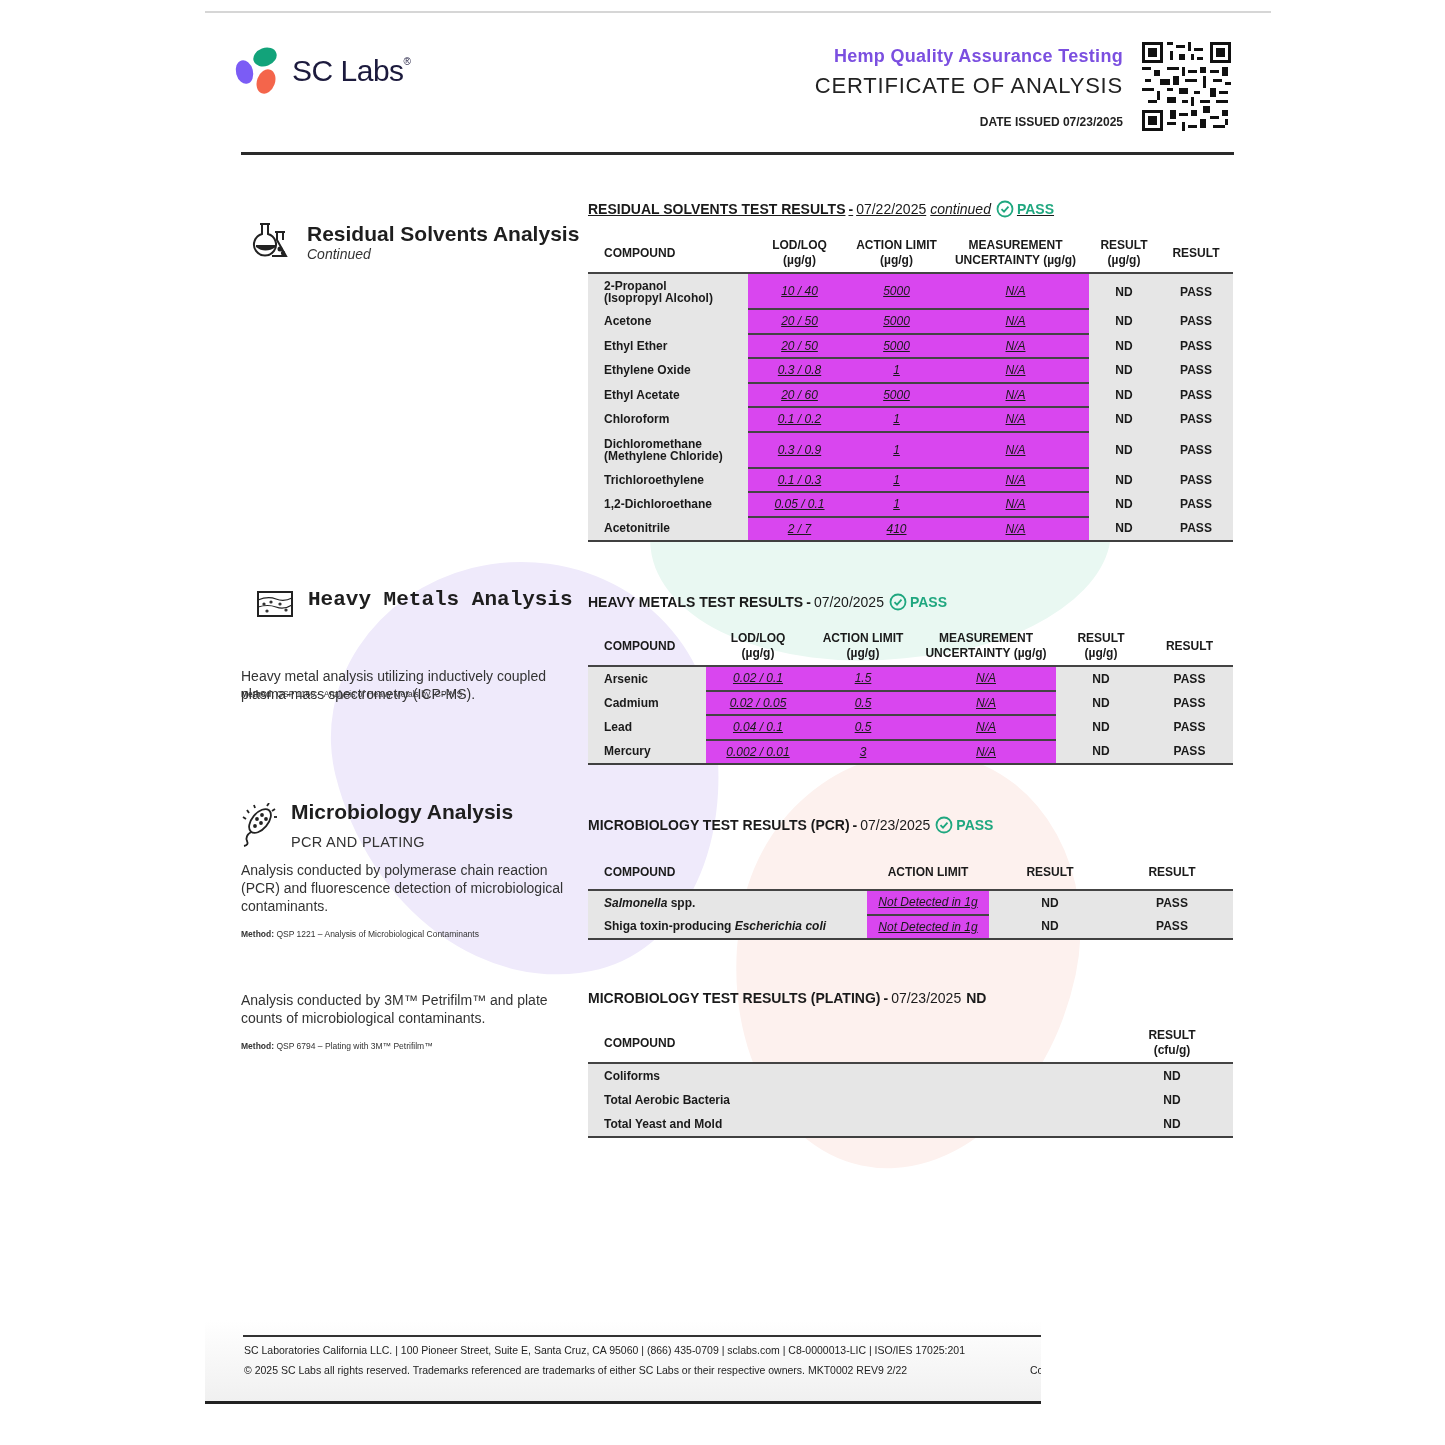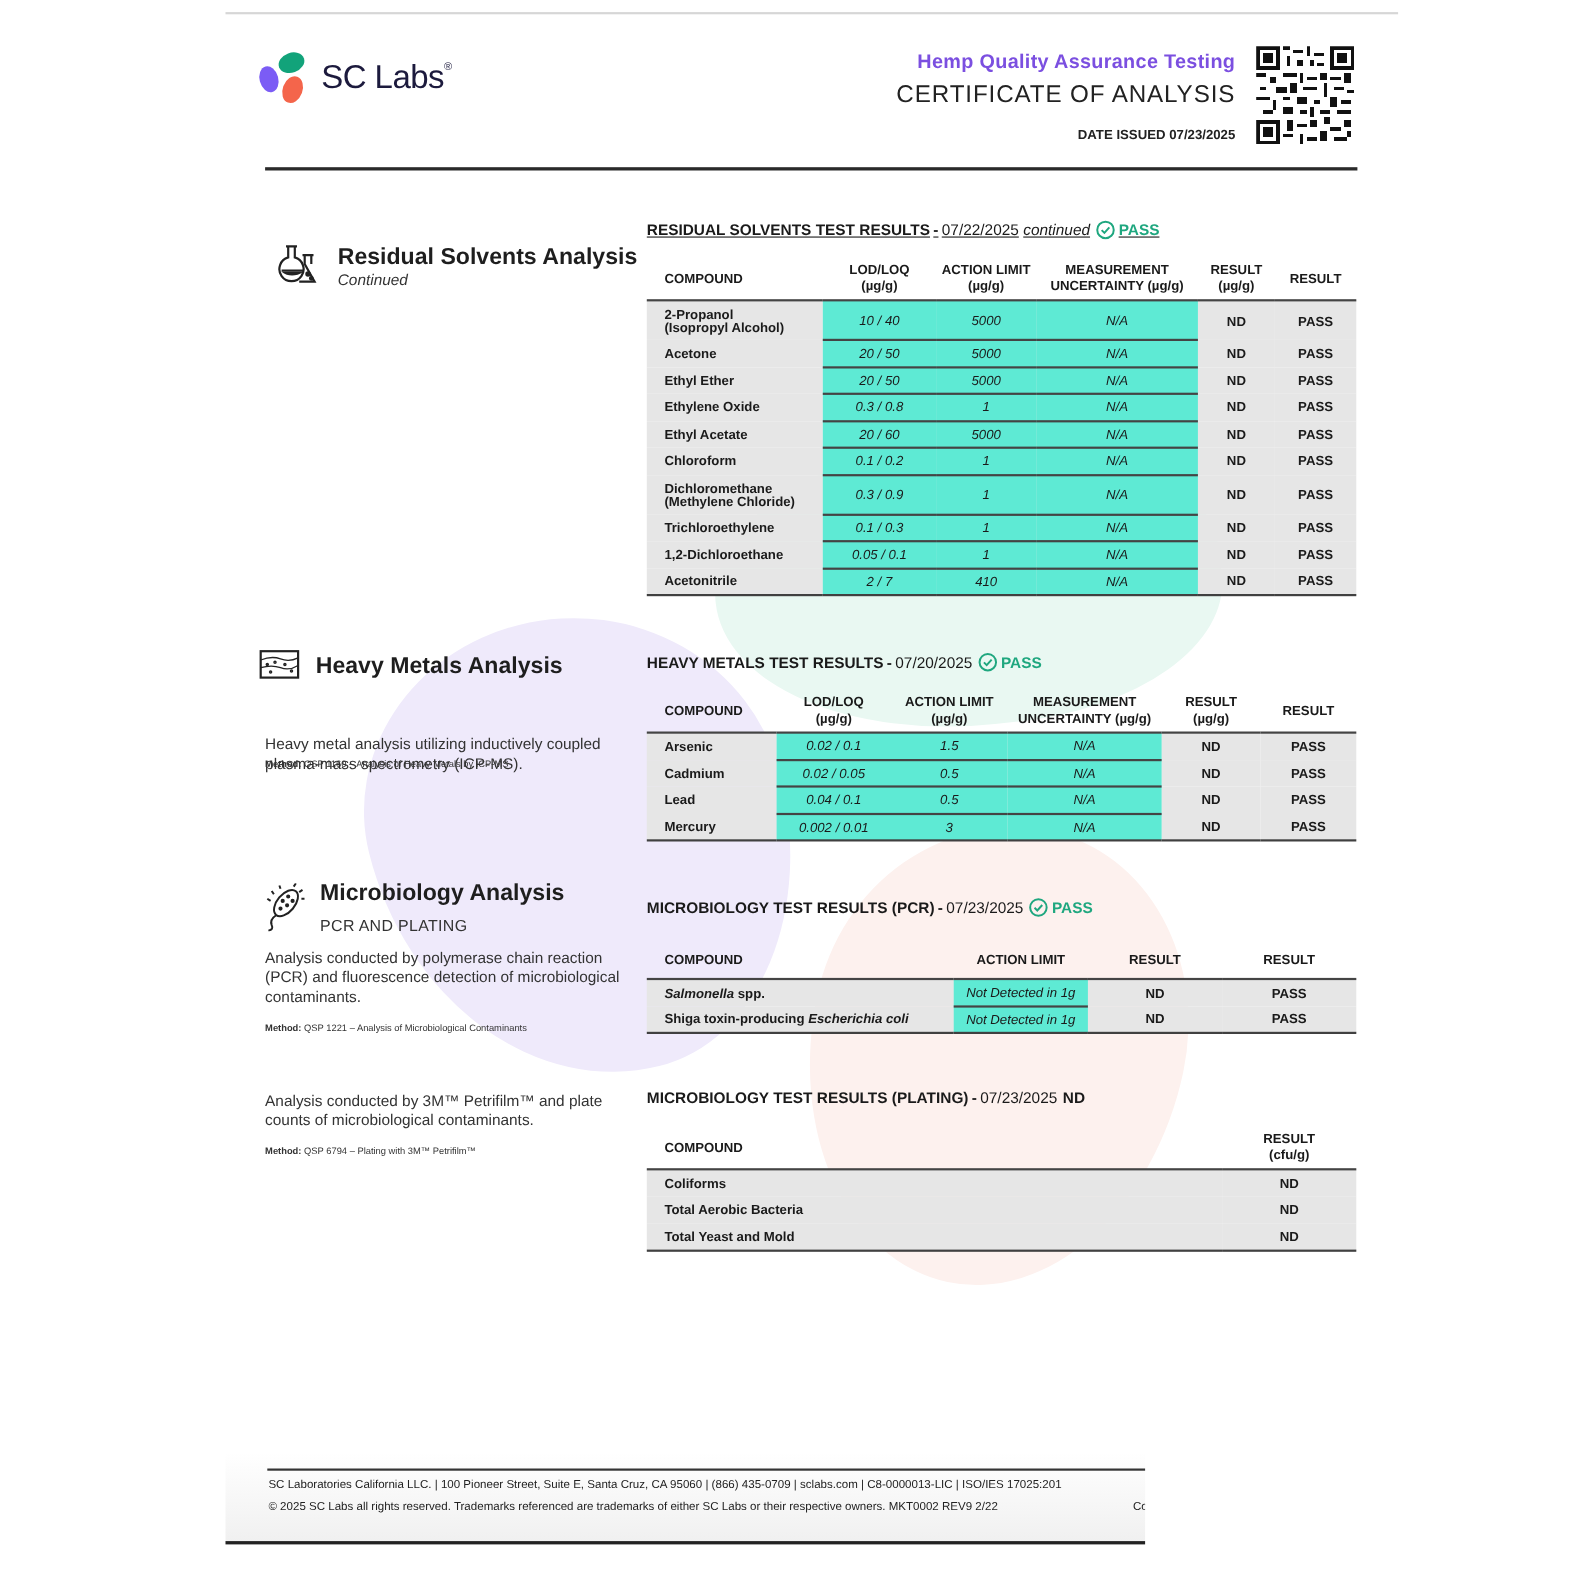--- a/index.html
+++ b/index.html
@@ -54,21 +54,21 @@
   .pass-badge svg { margin-right: 3px; }
 
   
   table { border-collapse: collapse; table-layout: fixed; }
   th { font-size: 12px; font-weight: bold; color: #1a1a1a; text-align: center; line-height: 15px; padding-bottom: 4px; vertical-align: middle; }
   th.c-left { text-align: left; padding-left: 16px; }
   thead tr { border-bottom: 2px solid #444; }
   tbody { background: #e6e6e6; }
   td { font-size: 12px; height: 24.5px; text-align: center; color: #1a1a1a; }
   td.c-name { text-align: left; padding-left: 16px; font-weight: bold; line-height: 12px; }
-  td.c-mid { background: #5eead4; font-style: italic; border-top: 2px solid #444; }
+  td.c-mid { background: #d946ef; font-style: italic; border-top: 2px solid #444; text-decoration: underline; }
   tr:first-child td.c-mid { border-top: 2px solid #444; }
   td.c-bold { font-weight: bold; }
   tbody tr:last-child td { border-bottom: 2px solid #404040; }
   .tall td { height: 36px; }
 
   .footer-rule { left: 243px; top: 1335px; width: 798px; height: 2px; background: #333; }
   .footer-band { left: 205px; top: 1320px; width: 836px; height: 82px; background: linear-gradient(#ffffff, #f0f0f0); z-index: 0; }
   .footer-l1 { left: 244px; top: 1344px; font-size: 10.5px; color: #222; white-space: nowrap; width: 797px; overflow: hidden; }
   .footer-l2 { left: 244px; top: 1364px; font-size: 10.5px; color: #222; white-space: nowrap; width: 797px; overflow: hidden; }
   .footer-bottom { left: 205px; top: 1401px; width: 836px; height: 3px; background: #222; }
@@ -300,21 +300,21 @@
         <td class="c-mid">2 / 7</td>
           <td class="c-mid">410</td>
           <td class="c-mid">N/A</td>
         <td class="c-bold">ND</td>
           <td class="c-bold">PASS</td>
       </tr>
     </tbody>
   </table>
 </div>
 
-<div class="layer" style="left:235px; top:588px; display:flex; align-items:center; gap:14px;">
+<div class="layer" style="left:256px; top:588px; display:flex; align-items:flex-start; gap:14px;font-family:Liberation Mono, monospace;">
   <div>
     <svg width="38" height="30" viewBox="0 0 38 30" fill="none" stroke="#222" stroke-width="2">
       <rect x="2" y="4" width="34" height="24"></rect>
       <path d="M2 12 q10 -4 18 -1 t16 -1" stroke-width="1.2"></path>
         <path d="M2 19 q10 -3 18 0 t16 -2" stroke-width="1.2"></path>
       <circle cx="8" cy="16" r="0.6" fill="#222"></circle>
         <circle cx="15" cy="14" r="0.6" fill="#222"></circle>
         <circle cx="24" cy="16" r="0.6" fill="#222"></circle>
         <circle cx="30" cy="22" r="0.6" fill="#222"></circle>
         <circle cx="11" cy="23" r="0.6" fill="#222"></circle>

